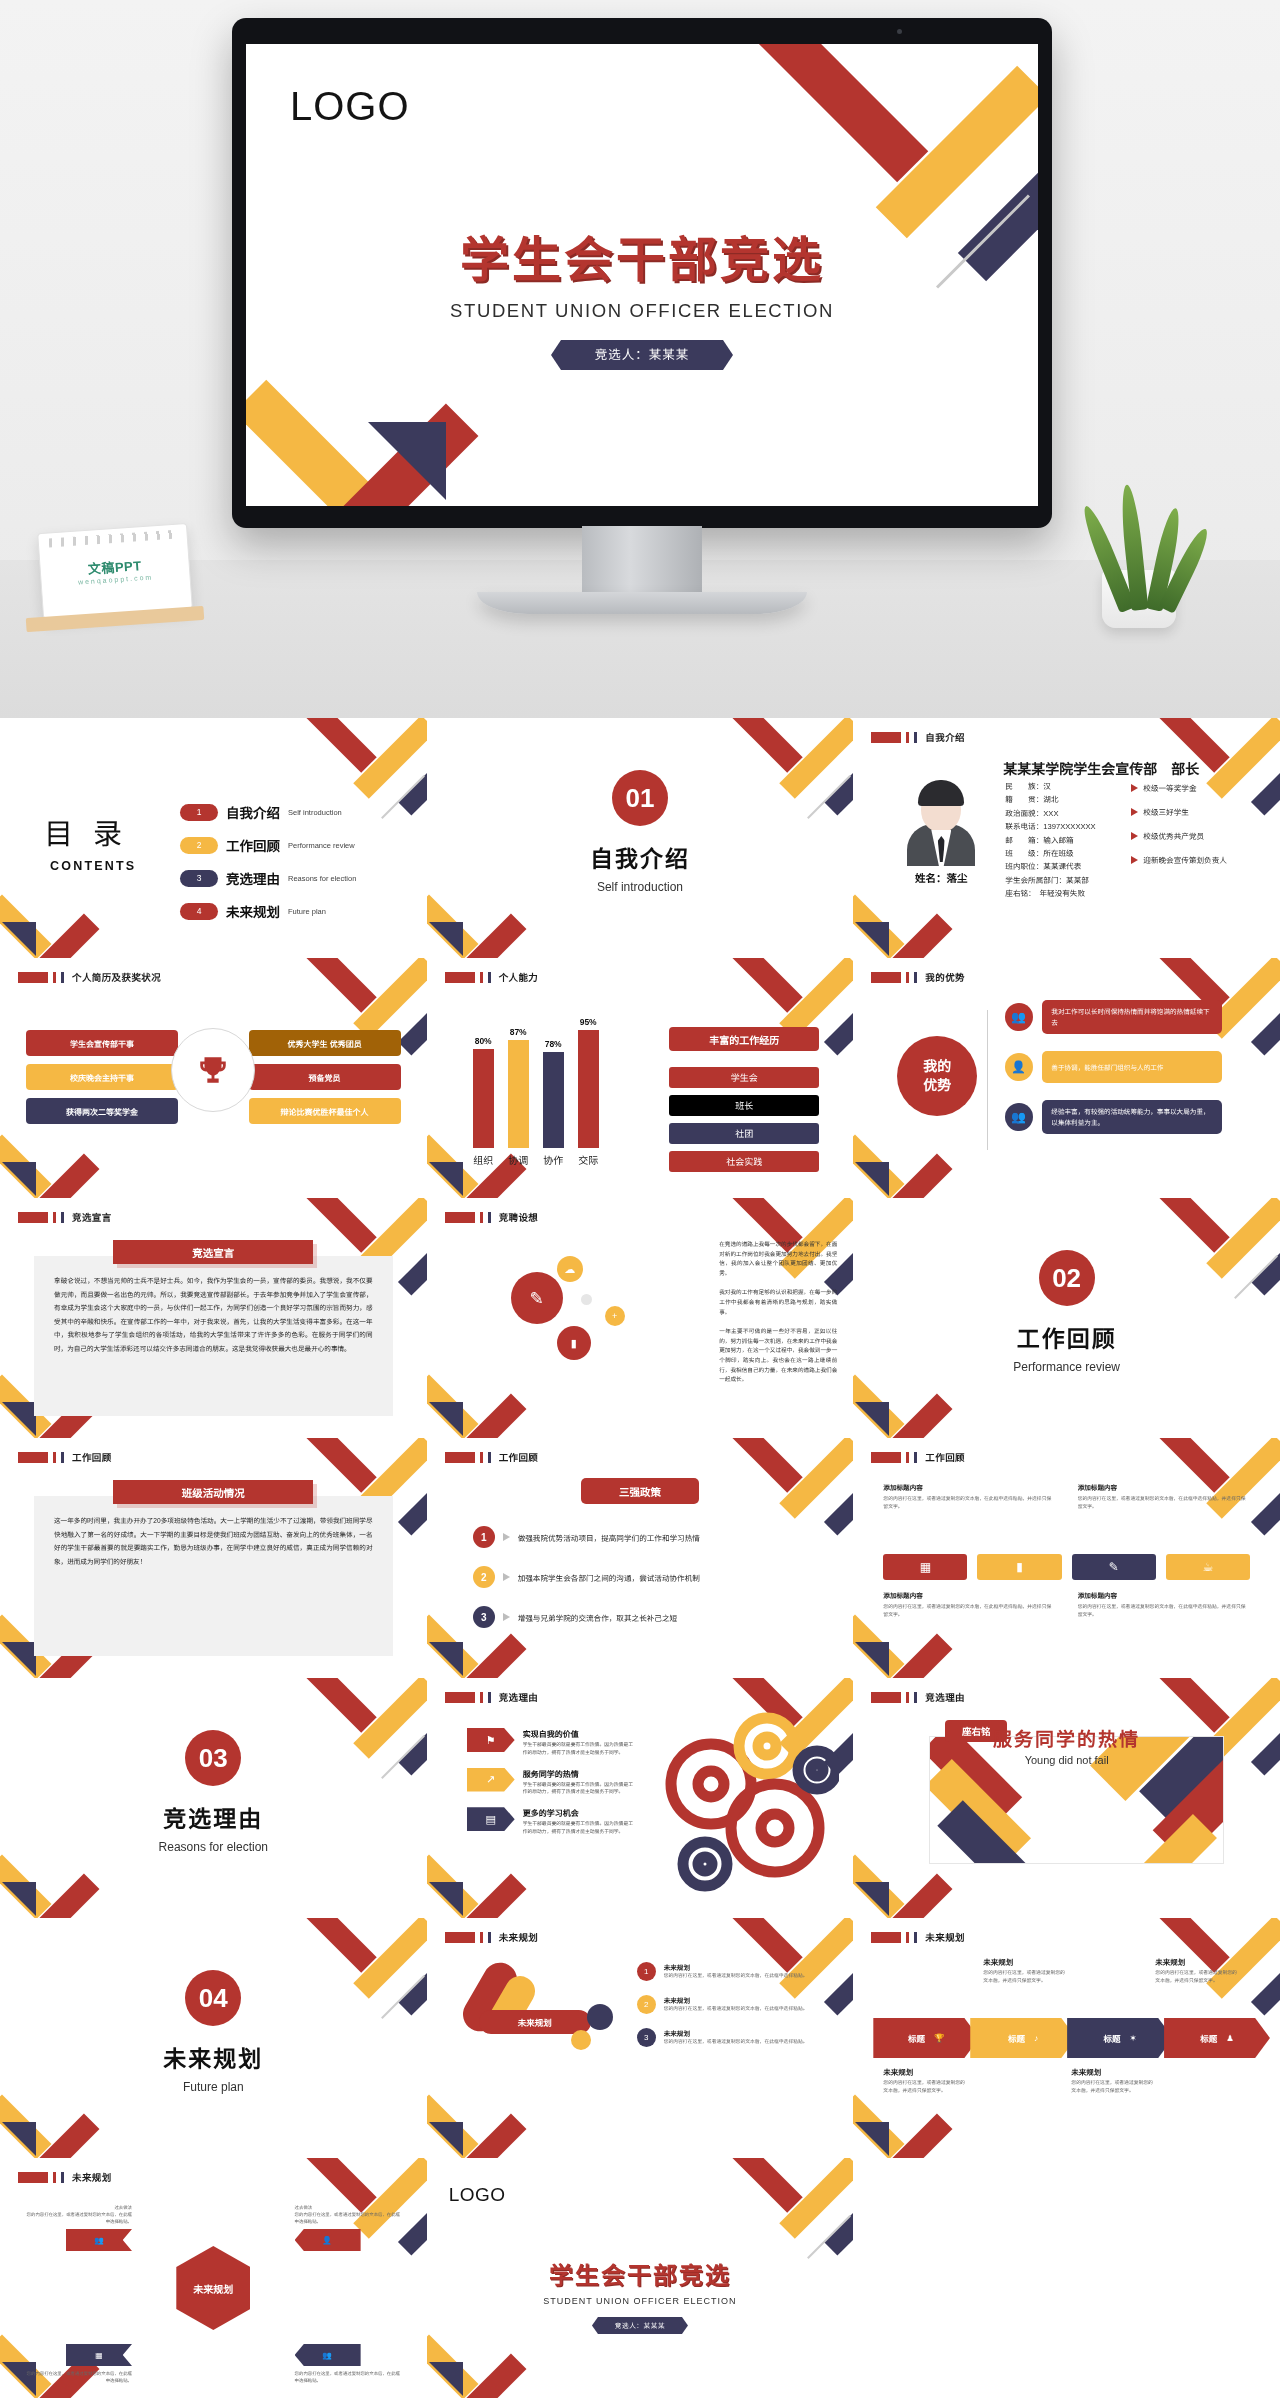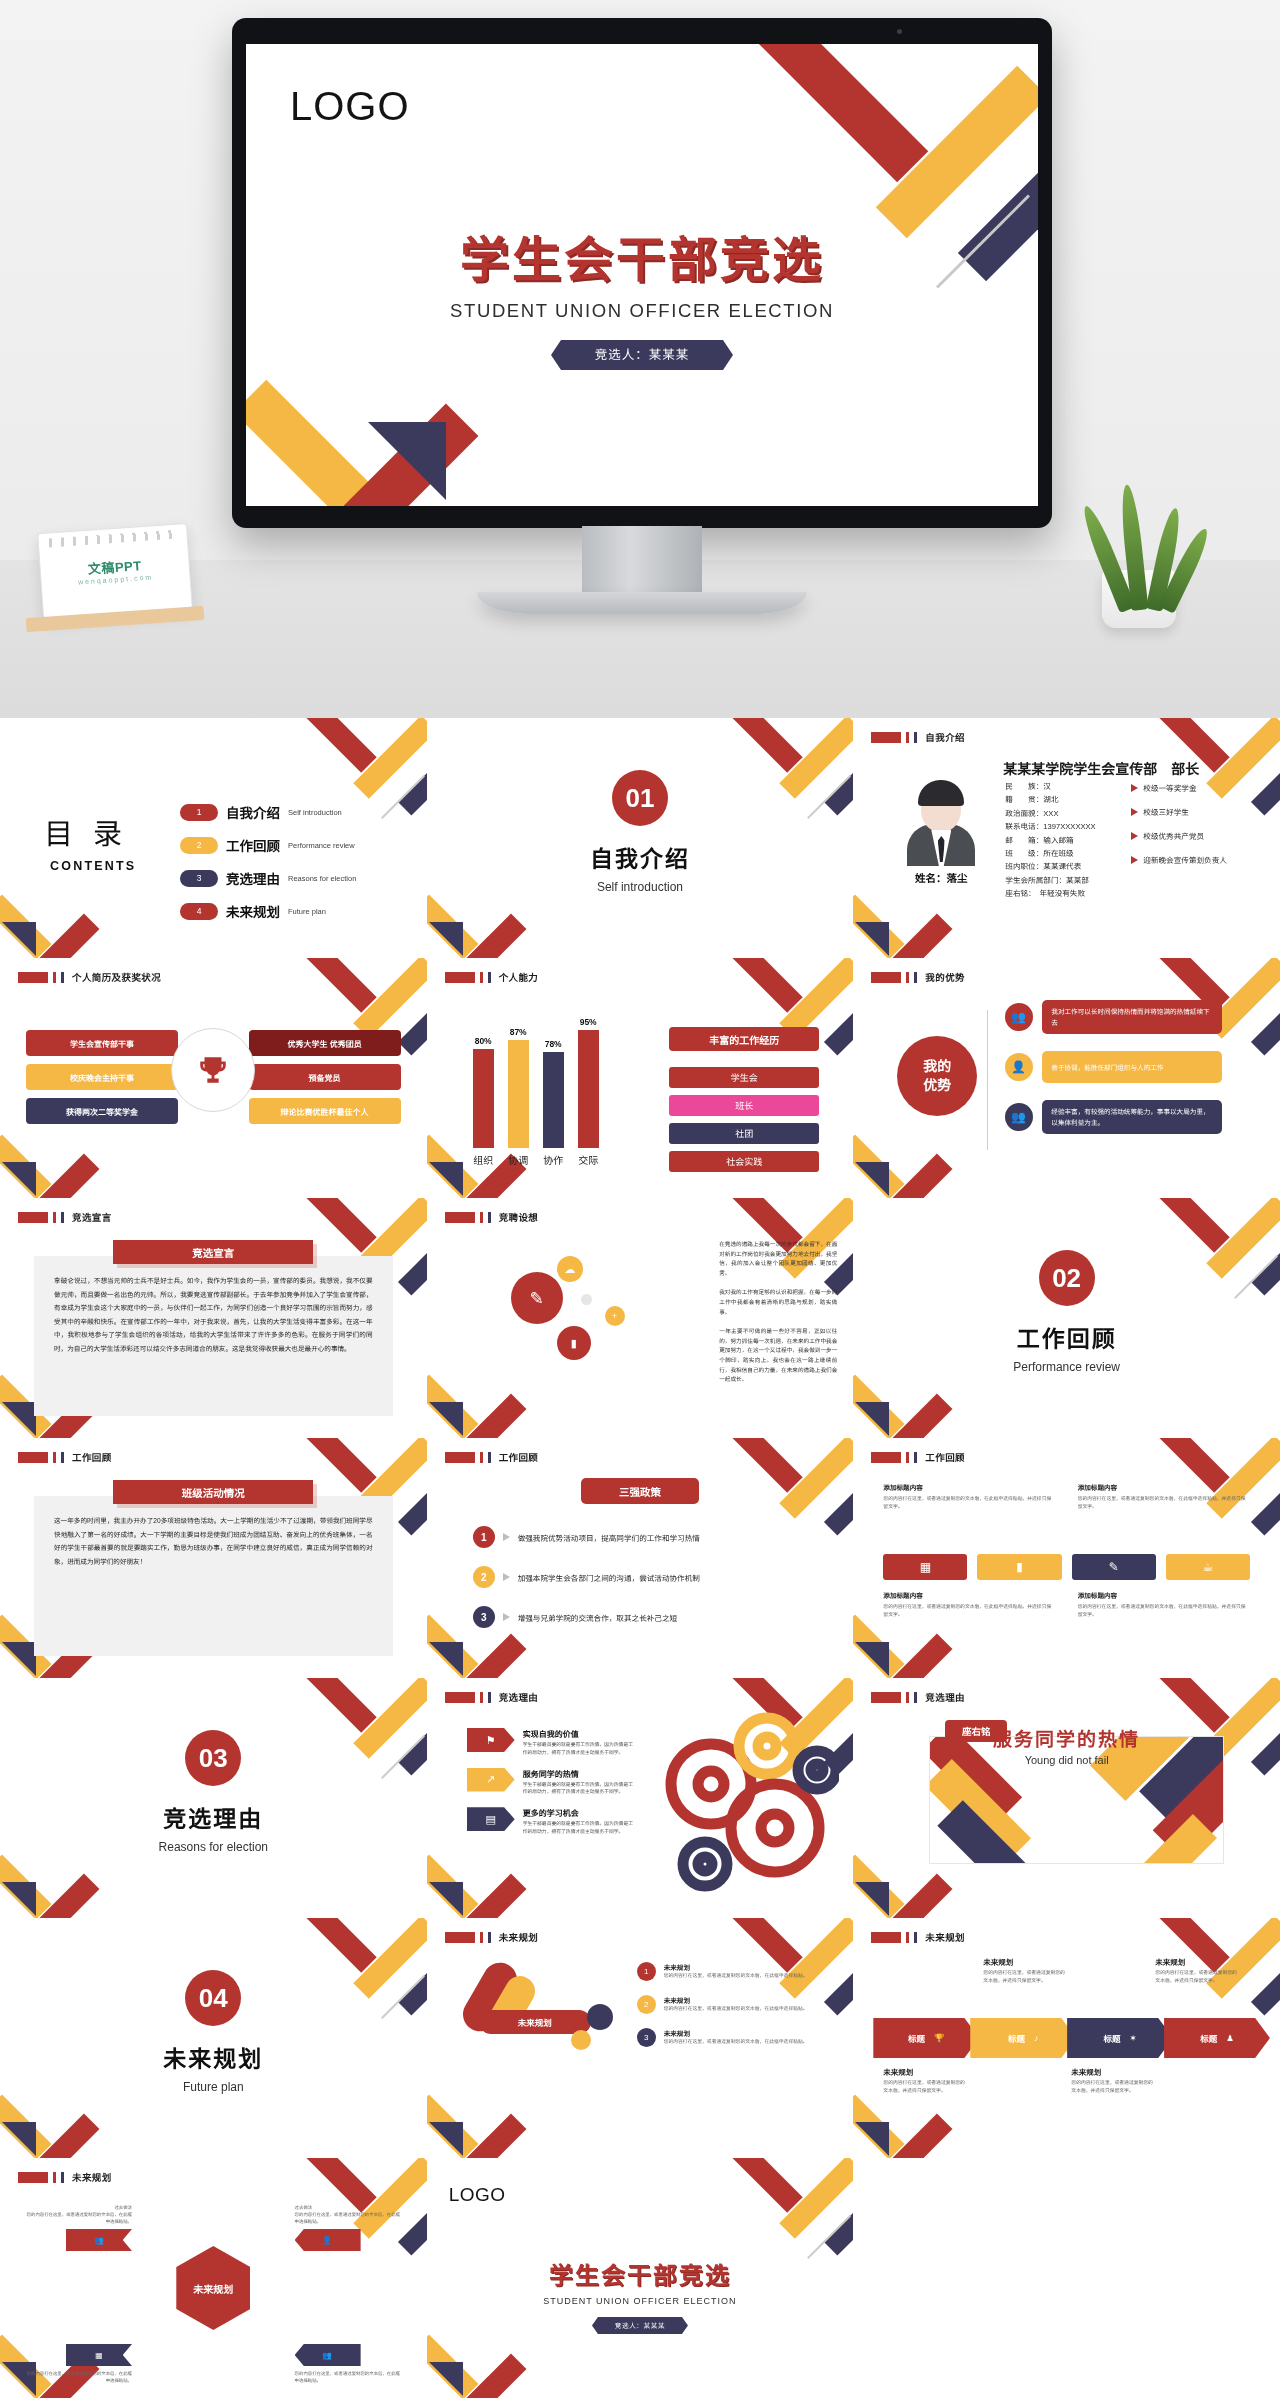--- a/index.html
+++ b/index.html
@@ -445,21 +445,21 @@
           <div class="b1"></div>
           <div class="b2"></div>
       <div class="txt">个人简历及获奖状况</div>
     </div>
     <div class="rz-col" style="left:26px;width:152px">
       <div class="rz-bar" style="background:#b4352f">学生会宣传部干事</div>
       <div class="rz-bar" style="background:#f5b844">校庆晚会主持干事</div>
       <div class="rz-bar" style="background:#3b3a5c">获得两次二等奖学金</div>
     </div>
     <div class="rz-col" style="right:26px;width:152px">
-      <div class="rz-bar" style="background:#7f1d1d">优秀大学生 优秀团员</div>
+      <div class="rz-bar" style="background:#a16207">优秀大学生 优秀团员</div>
       <div class="rz-bar" style="background:#b4352f">预备党员</div>
       <div class="rz-bar" style="background:#f5b844">辩论比赛优胜杯最佳个人</div>
     </div>
     <div class="rz-circle">
       <svg width="34" height="34" viewBox="0 0 24 24" fill="#b4352f">
         <path d="M6 3h12v3h3v3a4 4 0 0 1-4 4h-.6A5 5 0 0 1 13 15.8V18h3v3H8v-3h3v-2.2A5 5 0 0 1 7.6 13H7a4 4 0 0 1-4-4V6h3V3zm0 5H5v1a2 2 0 0 0 1 1.7V8zm12 0v2.7A2 2 0 0 0 19 9V8h-1zm-6 0 .7 1.6 1.7.1-1.3 1.1.4 1.7-1.5-.9-1.5.9.4-1.7-1.3-1.1 1.7-.1L12 8z"></path>
       </svg>
     </div>
   </div>
     </div>
@@ -498,21 +498,21 @@
         <div class="bar-col">
           <div class="bv">95%</div>
           <div class="bfill" style="height:118px;background:#b4352f"></div>
           <div class="bx">交际</div>
         </div>
       </div>
     </div>
     <div class="exp">
       <div class="exp-head">丰富的工作经历</div>
       <div class="exp-item" style="background:#b4352f">学生会</div>
-      <div class="exp-item" style="background:#ec4899">班长</div>
+      <div class="exp-item" style="background:#000000">班长</div>
       <div class="exp-item" style="background:#3b3a5c">社团</div>
       <div class="exp-item" style="background:#b4352f">社会实践</div>
     </div>
   </div>
     </div>
 
   <div class="slide">
       <div class="slide-inner">
     <div class="rb c-tr1"></div>
     <div class="rb c-tr2"></div>

